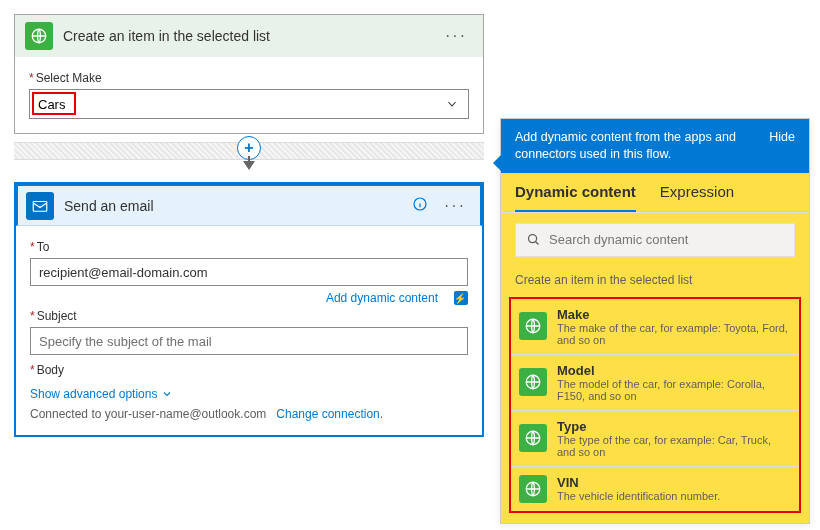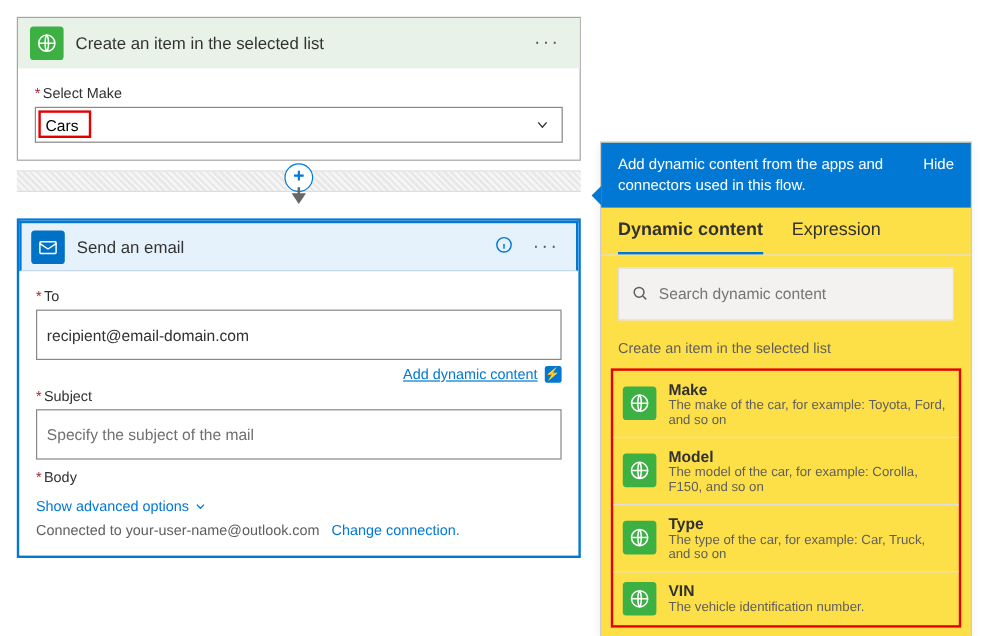--- a/index.html
+++ b/index.html
@@ -52,26 +52,26 @@
     font-size: 13px; background: #fff;
   }
   .cars-hl {
     position: absolute; left: 3px; top: 3px; height: 23px; width: 44px;
     border: 2px solid #e50000; pointer-events: none;
   }
   .chev { position: absolute; right: 10px; top: 9px; }
   .chev svg { width: 14px; height: 12px; }
 
   .text-input {
-    width: 100%; height: 42px; border: 1px solid #8a8886; padding: 5px 8px;
+    width: 100%; height: 28px; border: 1px solid #8a8886; padding: 5px 8px;
     font-size: 13px; color: #323130; margin-bottom: 4px;
   }
   .text-input.placeholder { color: #707070; }
   .add-dyn-row { text-align: right; margin-bottom: 4px; }
-  .add-dyn { color: #0078d4; font-size: 12px; cursor: pointer; display: inline-flex; align-items: flex-end; gap: 6px; text-decoration: underline; }
+  .add-dyn { color: #0078d4; font-size: 12px; cursor: pointer; display: inline-flex; align-items: flex-end; gap: 16px; }
   .dyn-glyph { width: 14px; height: 14px; background: #0078d4; color: #fff; font-size: 10px; display: inline-flex; align-items: center; justify-content: center; border-radius: 2px; }
 
   .foot { padding: 6px 0 0 0; font-size: 12px; }
   .link { color: #0078d4; cursor: pointer; display: inline-flex; align-items: center; gap: 4px; }
   .foot-note { color: #605e5c; margin-top: 6px; }
 
   
   .panel {
     position: absolute; right: 10px; top: 118px; width: 310px;
     border: 1px solid #ccc; background: #fde047;
@@ -81,21 +81,21 @@
     content: ""; position: absolute; left: -8px; top: 36px;
     border-top: 8px solid transparent; border-bottom: 8px solid transparent;
     border-right: 8px solid #0078d4;
   }
   .panel-head { background: #0078d4; color: #fff; padding: 10px 14px; display: flex; justify-content: space-between; font-size: 12.5px; line-height: 1.35; }
   .panel-head .hide { cursor: pointer; padding-left: 10px; }
   .tabs { display: flex; border-bottom: 1px solid #e1dfdd; padding: 0 14px; }
   .tab { padding: 10px 0; margin-right: 24px; font-size: 15px; cursor: pointer; color: #323130; border-bottom: 2px solid transparent; }
   .tab.active { font-weight: 600; border-bottom-color: #0078d4; }
   .search-wrap { padding: 10px 14px 8px 14px; }
-  .search-box { display: flex; align-items: center; background: #f3f2f1; border: 1px solid #e1dfdd; height: 44px; padding: 0 10px; }
+  .search-box { display: flex; align-items: center; background: #f3f2f1; border: 1px solid #e1dfdd; height: 34px; padding: 0 10px; }
   .search-box input { border: 0; background: transparent; flex: 1; font-size: 13px; outline: none; color: #323130; }
   .grp-label { padding: 8px 14px; font-size: 12px; color: #605e5c; }
   .items-wrap { border: 2px solid #e50000; margin: 2px 8px 10px 8px; }
   .item-row { display: flex; align-items: center; padding: 8px 8px; border-bottom: 1px solid #e1dfdd; cursor: pointer; }
   .item-row:last-child { border-bottom: 0; }
   .item-row .icon-box { width: 28px; height: 28px; }
   .item-txt { flex: 1; }
   .item-name { font-weight: 600; font-size: 13px; }
   .item-desc { font-size: 11px; color: #605e5c; }
 

